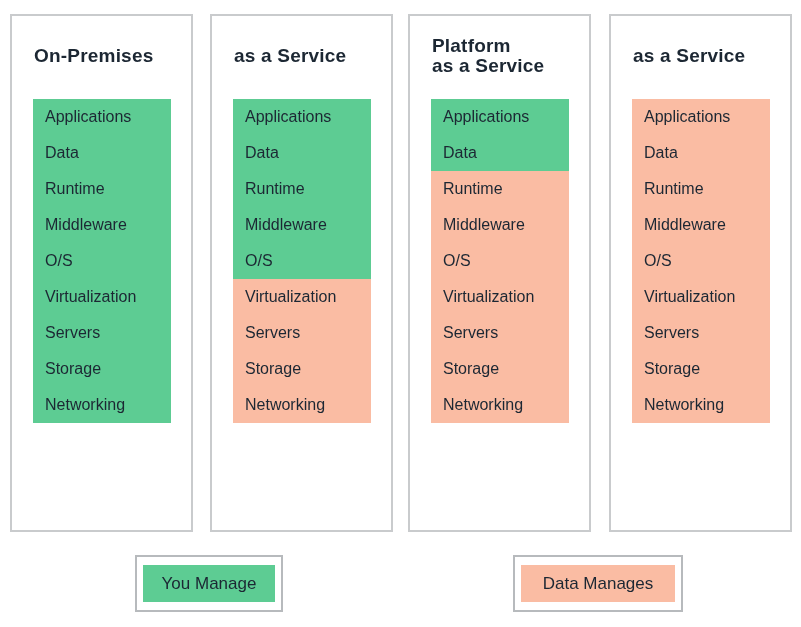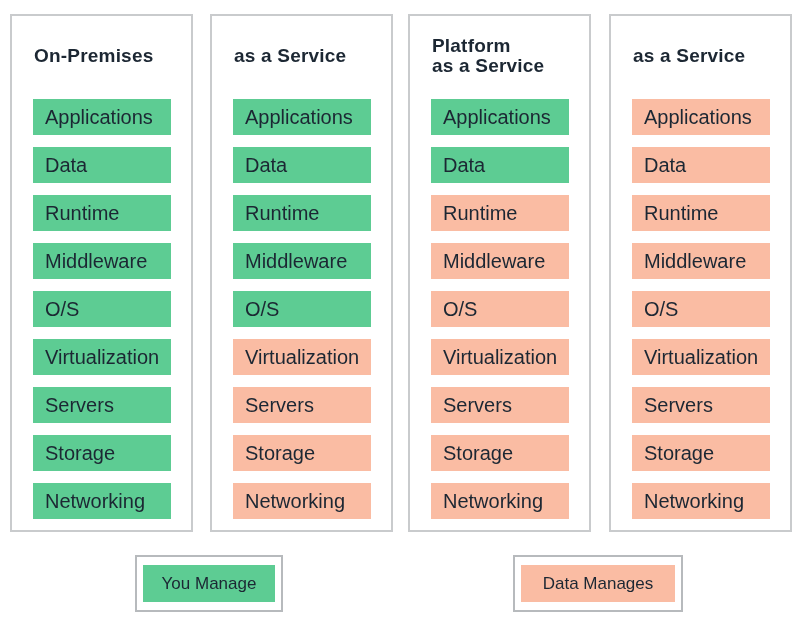--- a/index.html
+++ b/index.html
@@ -35,25 +35,24 @@
     font-size: 19px;
     font-weight: 700;
     line-height: 20px;
     letter-spacing: 0.2px;
     color: #1c2733;
   }
   .col-title span { display: block; }
   .layers { display: block; }
   .layer {
     height: 36px;
-    margin-bottom: 12px;
     display: flex;
     align-items: center;
     padding-left: 12px;
-    font-size: 20px;
+    font-size: 16px;
     font-weight: 500;
     color: #1c2733;
   }
   .legend-box {
     position: absolute;
     top: 555px;
     height: 57px;
     box-sizing: border-box;
     border: 2px solid #b7babd;
     background: #ffffff;

